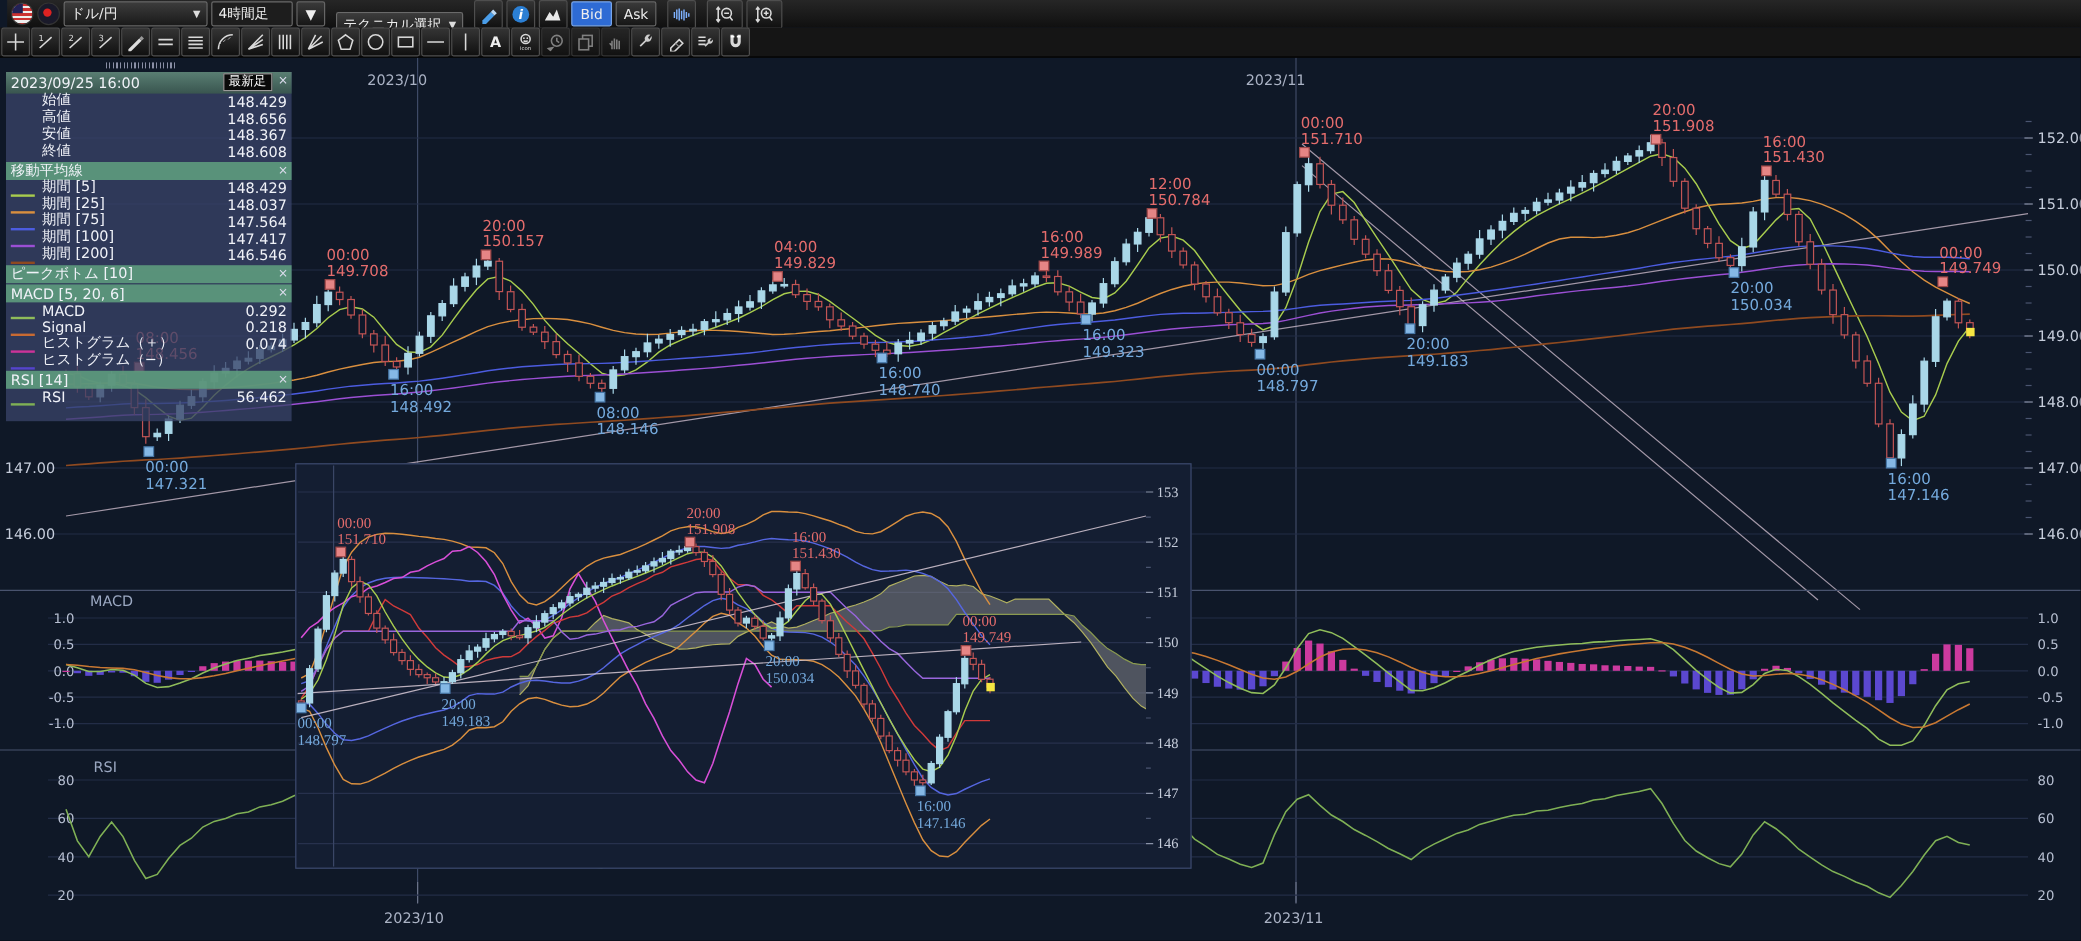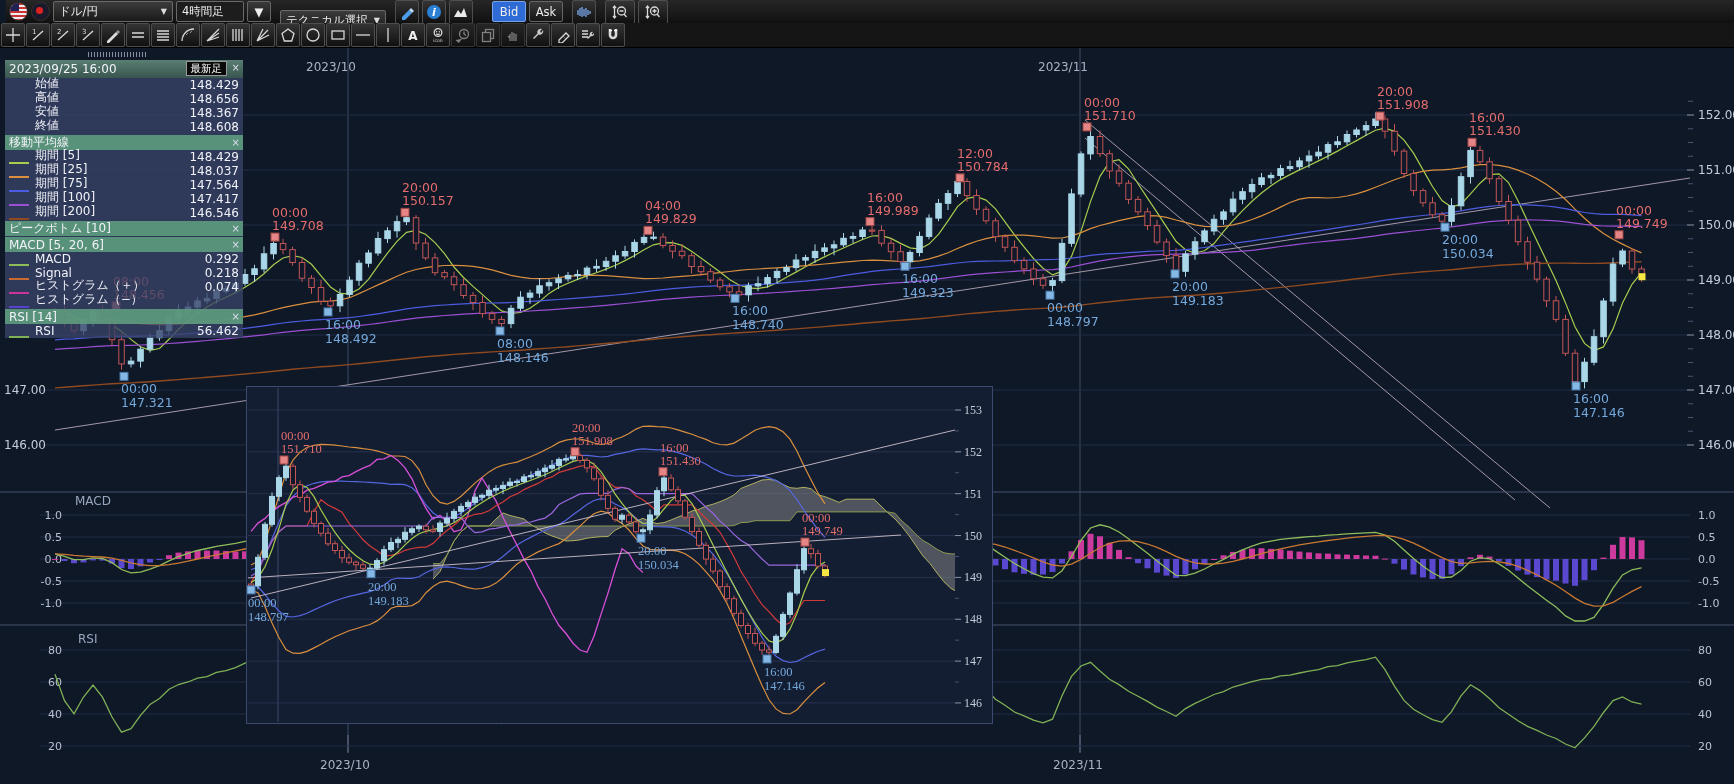--- a/index.html
+++ b/index.html
@@ -20,21 +20,21 @@
   .dd .car{font-size:8px;color:#ddd;}
   .tbtn{height:19px;min-width:22px;background:linear-gradient(#3a3a3a,#161616);border:1px solid #666;border-radius:2px;
     color:#eee;font-size:11.5px;display:flex;align-items:center;justify-content:center;padding:0 5px;cursor:pointer;}
   .tbtn.blue{background:#2e6bd4;border-color:#79a5e8;}
   .tool{width:22px;height:22px;background:linear-gradient(#343434,#101010);border:1px solid #4e4e4e;border-radius:2px;
     display:flex;align-items:center;justify-content:center;cursor:pointer;}
   .tool svg{display:block;}
   .tool.gray{opacity:.55;}
   
   #panel{position:absolute;left:5px;top:60px;width:238px;z-index:30;background:rgba(56,66,104,0.78);
-    font-size:12px;color:#f0f2f8;padding-bottom:0;}
+    font-size:12px;color:#f0f2f8;padding-bottom:13px;}
   #panel .hdr{background:linear-gradient(rgba(92,130,116,.95),rgba(58,88,78,.9));padding:1px 4px;height:16px;
     display:flex;align-items:center;position:relative;font-size:12px;}
   #panel .shdr{background:rgba(96,158,126,.88);padding:0 4px;height:15px;display:flex;align-items:center;position:relative;margin-top:1px;}
   #panel .x{position:absolute;right:3px;top:1px;color:#dde;font-size:10px;cursor:pointer;line-height:13px;}
   #panel .row{height:14px;display:flex;align-items:flex-end;padding:0 4px;position:relative;}
   #panel .sw{width:20px;height:2px;margin-right:6px;flex:none;}
   #panel .lab{flex:1;white-space:nowrap;overflow:hidden;}
   #panel .val{text-align:right;min-width:60px;}
   #latest{position:absolute;right:16px;top:1px;background:#0a0a0a;border:1px solid #999;color:#fff;
     font-size:10.5px;padding:0 4px;height:13px;line-height:13px;cursor:pointer;}
@@ -89,21 +89,21 @@
           </svg>
         </span>
       </div>
     <div class="tool">
         <span>
           <svg width="16" height="16" viewBox="0 0 16 16">
             <path d="M1 13l4-7 3 4 3-6 3 9z" fill="#e8e8e8"></path>
           </svg>
         </span>
       </div>
-    <div class="tbtn blue" style="margin-left:16px;">
+    <div class="tbtn blue" style="margin-left:0;">
         <span>Bid</span>
       </div>
     <div class="tbtn">
         <span>Ask</span>
       </div>
     <div class="tool bord" style="margin-left:6px;">
         <span>
           <svg width="16" height="16" viewBox="0 0 16 16">
             <path d="M2 11V6M4 12V4M6 13V3M8 12V5M10 13V4M12 11V6M14 10V7" stroke="#7fb2ff" stroke-width="1.2"></path>
           </svg>

